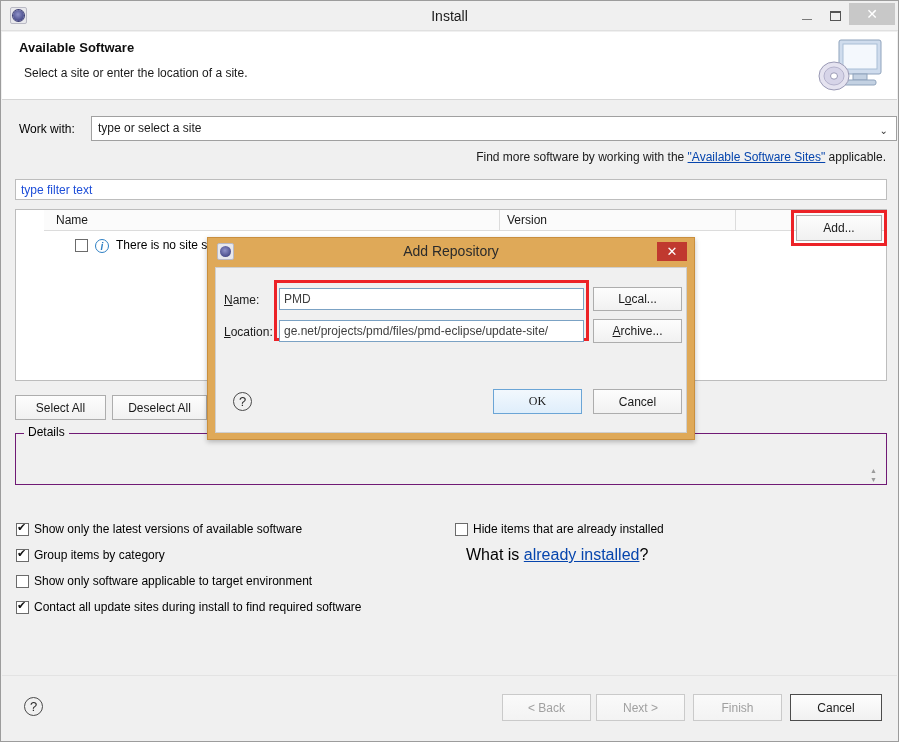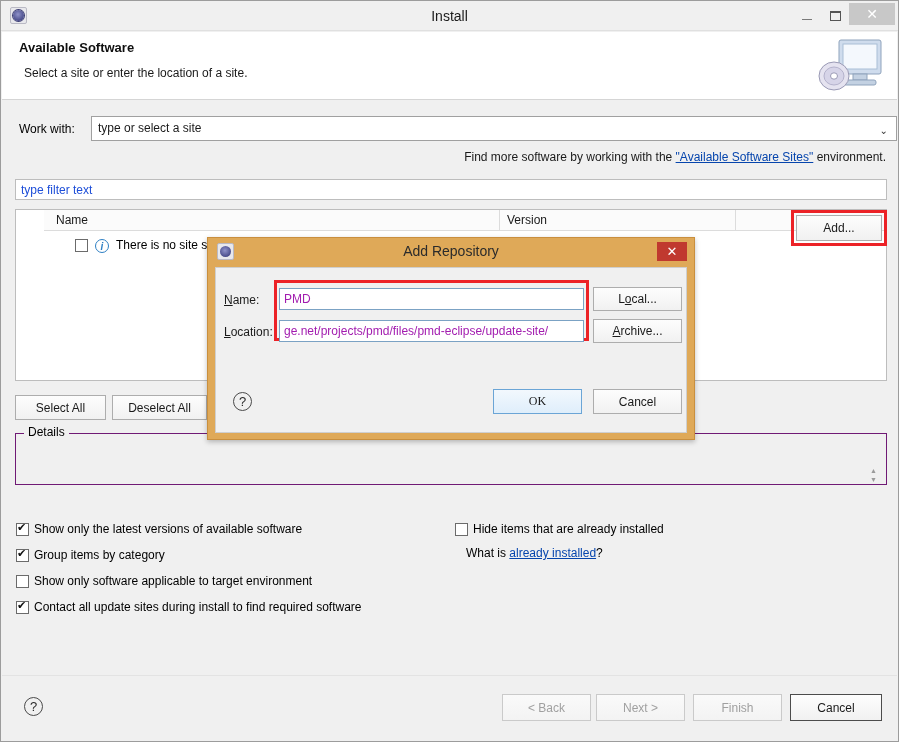--- a/index.html
+++ b/index.html
@@ -159,21 +159,21 @@
     position: absolute; right: 8px; top: 32px;
     width: 9px; height: 18px;
     display: flex; flex-direction: column; align-items: center; justify-content: space-around;
     color: #9a9a9a; font-size: 7px; line-height: 7px;
   }
 
   .opt { position: absolute; font-size: 12px; }
   .opt .cb { position: absolute; left: 0; top: 1px; }
   .opt .lbl { position: absolute; left: 18px; top: 0; white-space: nowrap; }
 
-  .whatis { position: absolute; left: 464px; top: 446px; font-size: 12px; white-space: nowrap; }
+  .whatis { position: absolute; left: 464px; top: 446px; font-size: 16px; white-space: nowrap; }
 
   .footer {
     position: absolute; left: 1px; top: 674px;
     width: 895px; height: 66px;
     background: #f0f0f0; border-top: 1px solid #e3e3e3;
   }
   .help-icon {
     position: absolute; width: 19px; height: 19px; border-radius: 50%;
     border: 1px solid #4a4a4a; color: #2a2a2a;
     font-size: 13px; display: flex; align-items: center; justify-content: center;
@@ -219,21 +219,21 @@
     width: 315px; height: 61px;
     border: 3px solid #ec2227;
   }
   .m-label { position: absolute; font-size: 12px; color: #1a1a1a; }
   .m-input {
     position: absolute; height: 22px;
     background: #ffffff; border: 1px solid #7ba2c4;
   }
   .m-input span {
     position: absolute; left: 4px; top: 3px;
-    font-size: 12px; color: #a21caf; white-space: nowrap;
+    font-size: 12px; color: #404040; white-space: nowrap;
   }
   .m-btn { position: absolute; width: 89px; height: 24px; }
   .m-help {
     position: absolute; left: 17px; top: 124px;
     width: 19px; height: 19px; border-radius: 50%;
     border: 1px solid #4a4a4a; color: #2a2a2a;
     font-size: 13px; display: flex; align-items: center; justify-content: center;
   }
   .ok-btn {
     position: absolute; left: 277px; top: 121px; width: 89px; height: 25px;
@@ -281,21 +281,21 @@
 
   <div class="body">
 
     <div class="workwith-label">Work with:</div>
     <div class="combo">
       <span class="val">type or select a site</span>
       <span class="arrow">⌄</span>
     </div>
 
     <div class="findmore">
-      <span>Find more software by working with the </span><span class="link">"Available Software Sites"</span><span> environment.</span>
+      <span>Find more software by working with the </span><span class="link">"Available Software Sites"</span><span> applicable.</span>
     </div>
 
     <div class="filterbox">
       <span>type filter text</span>
     </div>
 
     <div class="tree">
       <div class="tree-head">
         <span class="th" style="left:12px;">Name</span>
         <span class="th-sep" style="left:455px;"></span>

